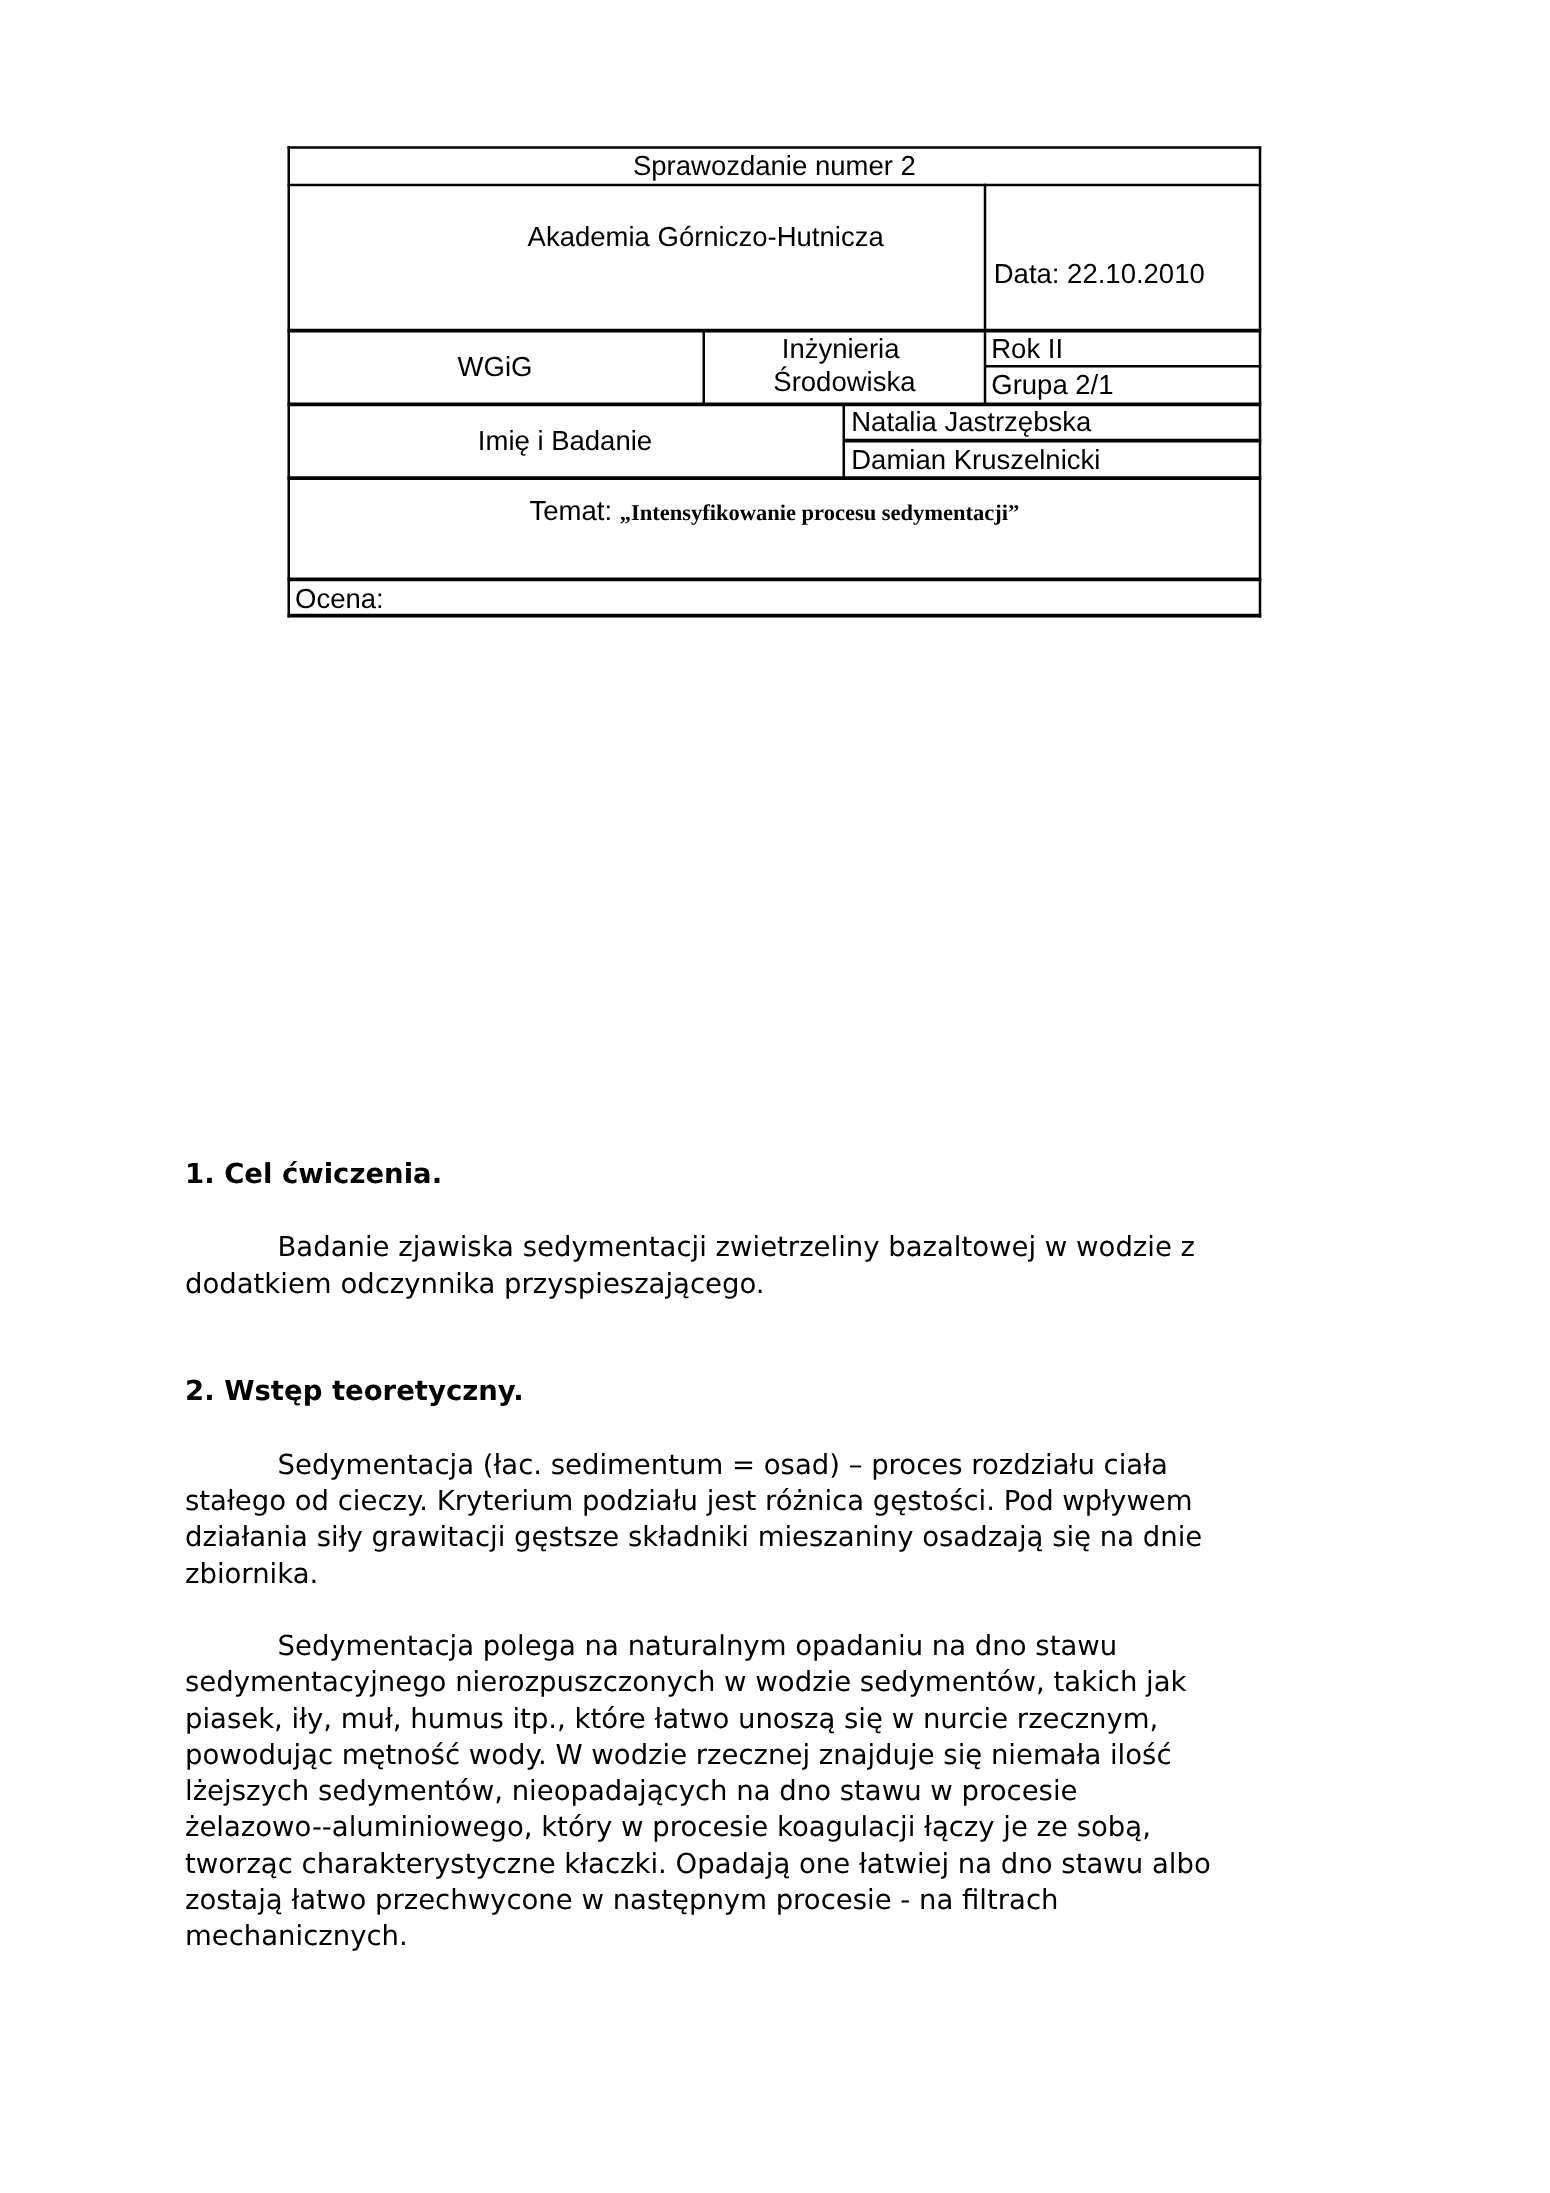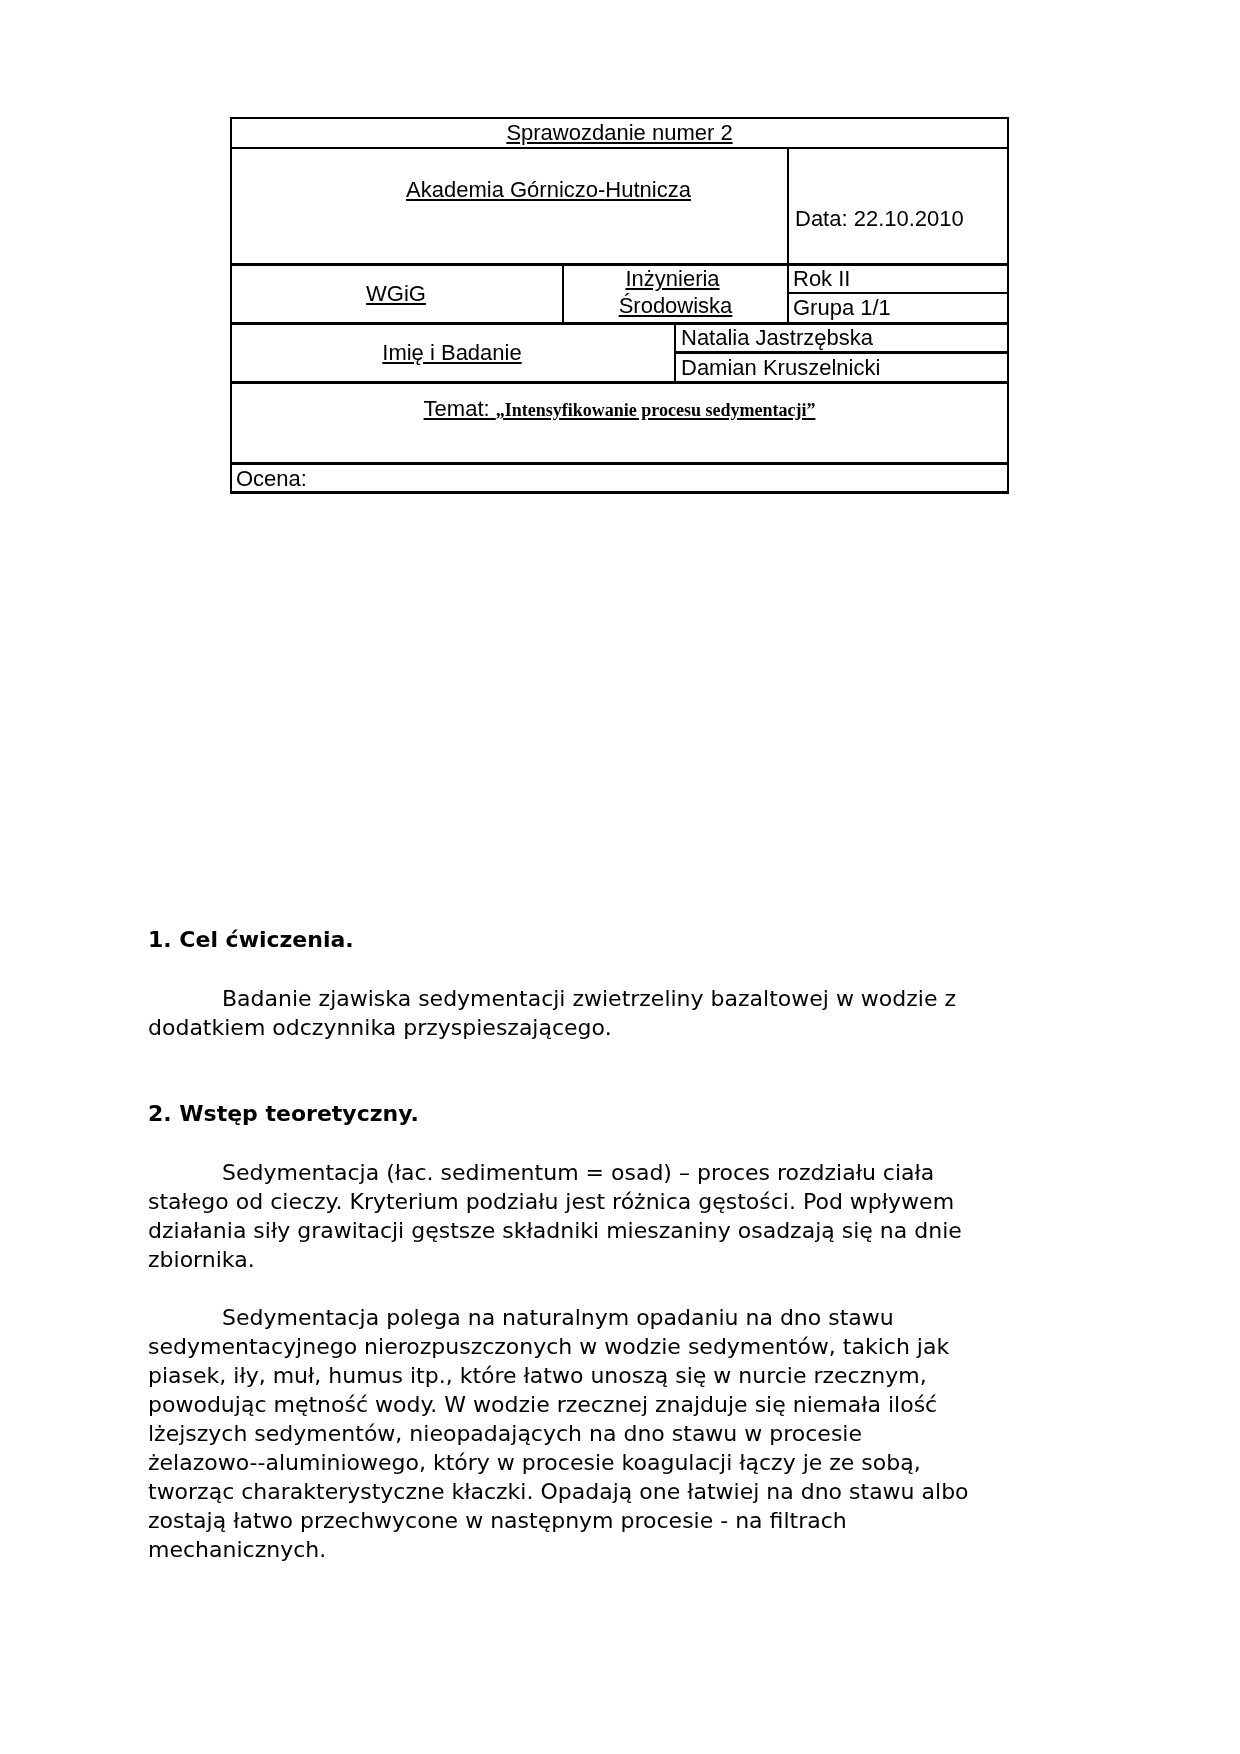--- a/index.html
+++ b/index.html
@@ -4,21 +4,21 @@
   <style>
     html, body { margin: 0; padding: 0; background: #ffffff; }
     body { width: 1240px; height: 1754px; position: relative; overflow: hidden; color: #000; }
     .page { position: absolute; left: 0; top: 0; width: 1240px; height: 1754px; background: #fff; }
 
     
     .tbl { position: absolute; left: 230px; top: 117px; width: 779px; height: 376px; }
     .hl { position: absolute; height: 2px; background: #000; }
     .vl { position: absolute; width: 2px; background: #000; }
     .cell { position: absolute; font-family: "Liberation Sans", sans-serif; font-size: 22px; line-height: 26px; color: #000; white-space: nowrap; }
-    .center { text-align: center; text-decoration: underline; }
+    .center { text-align: center; }
     .temat-title { font-family: "Liberation Serif", serif; font-weight: bold; font-size: 18px; }
 
     
     .h { position: absolute; left: 148px; font-family: "DejaVu Sans", sans-serif; font-weight: bold; font-size: 22px; line-height: 29px; margin: 0; }
     .p { position: absolute; left: 148px; width: 940px; font-family: "DejaVu Sans", sans-serif; font-size: 22px; line-height: 29px; margin: 0; }
     .line { display: block; white-space: nowrap; }
     .indent { padding-left: 74px; }
   </style>
 </head>
 <body>
@@ -38,28 +38,28 @@
     <div class="hl" style="left:0;top:205px;width:779px;height:3px;"></div>
     <div class="hl" style="left:445px;top:234px;width:334px;height:3px;"></div>
     <div class="hl" style="left:0;top:264px;width:779px;height:3px;"></div>
     <div class="hl" style="left:0;top:345px;width:779px;height:3px;"></div>
 
     <div class="vl" style="left:557px;top:30px;height:177px;"></div>
     <div class="vl" style="left:332px;top:147px;height:60px;"></div>
     <div class="vl" style="left:444px;top:206px;height:60px;"></div>
 
     <div class="cell center" style="left:0;top:3px;width:779px;">Sprawozdanie numer 2</div>
-    <div class="cell center" style="left:0;top:60px;width:637px;">Akademia Górniczo-Hutnicza</div>
+    <div class="cell center" style="left:16px;top:60px;width:637px;">Akademia Górniczo-Hutnicza</div>
     <div class="cell" style="left:565px;top:89px;">Data: 22.10.2010</div>
 
     <div class="cell center" style="left:0;top:164px;width:332px;">WGiG</div>
     <div class="cell center" style="left:334px;top:149px;width:217px;">Inżynieria</div>
     <div class="cell center" style="left:334px;top:176px;width:223px;">Środowiska</div>
     <div class="cell" style="left:563px;top:149px;">Rok II</div>
-    <div class="cell" style="left:563px;top:178px;">Grupa 1/1</div>
+    <div class="cell" style="left:563px;top:178px;">Grupa 2/1</div>
 
     <div class="cell center" style="left:0;top:223px;width:444px;">Imię i Badanie</div>
     <div class="cell" style="left:451px;top:208px;">Natalia Jastrzębska</div>
     <div class="cell" style="left:451px;top:238px;">Damian Kruszelnicki</div>
 
     <div class="cell center" style="left:0;top:279px;width:779px;">
       <span>Temat: </span><span class="temat-title">„Intensyfikowanie procesu sedymentacji”</span>
     </div>
 
     <div class="cell" style="left:6px;top:349px;">Ocena:</div>

